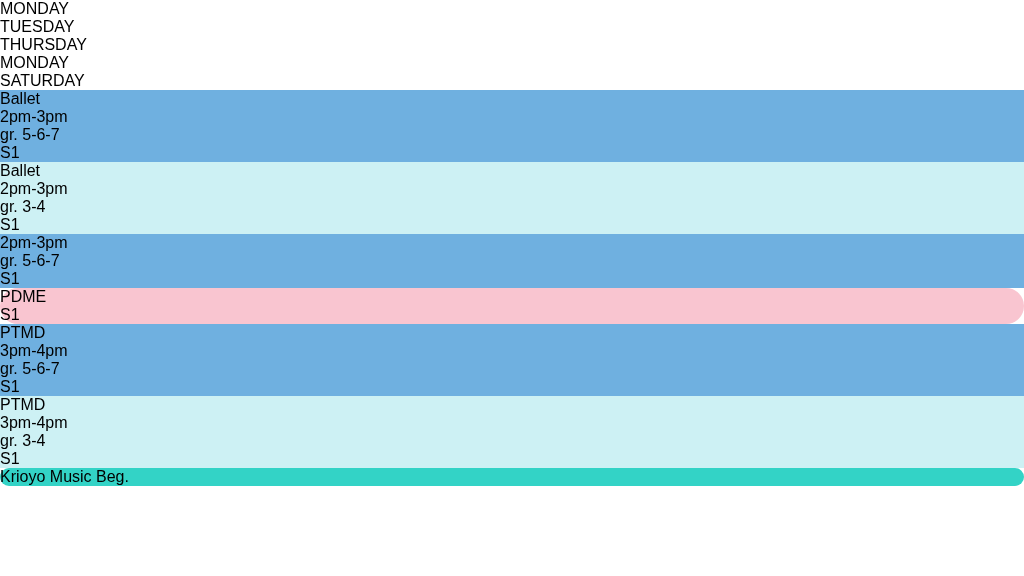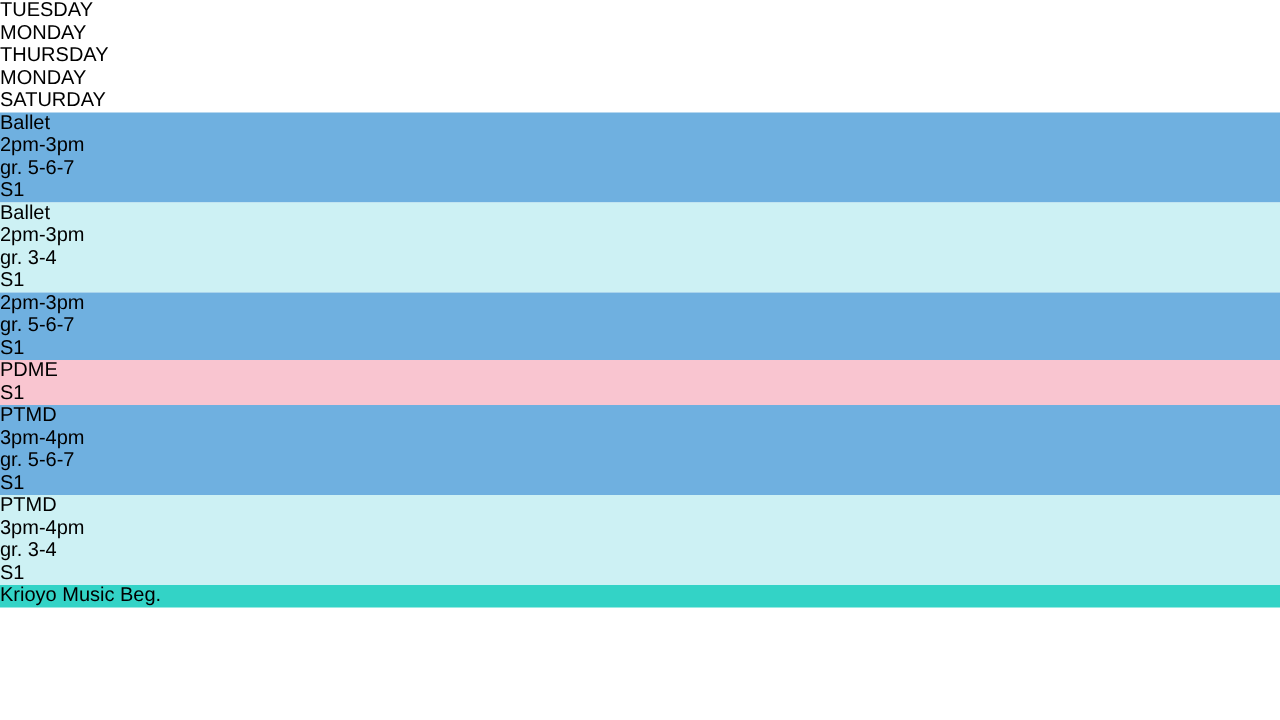--- a/index.html
+++ b/index.html
@@ -36,22 +36,22 @@
   .cell.empty { background:#ffffff; }
   .cell-name,.cell-time,.cell-group {
     font-size:10px; font-weight:bold; color:#14334f; line-height:12.5px;
   }
   .cell-studio { font-size:10px; font-weight:bold; color:#2f5d72; opacity:0.8; line-height:12.5px; }
 </style>
 </head>
 <body>
 
 <div class="day-header-row">
+    <div class="day">MONDAY</div>
     <div class="day">TUESDAY</div>
-    <div class="day">MONDAY</div>
     <div class="day">THURSDAY</div>
     <div class="day">MONDAY</div>
     <div class="day">SATURDAY</div>
   </div>
 <div class="schedule-grid">
     <div class="cell filled" style="background: rgb(111, 176, 224);">
       <div class="cell-name">Ballet</div>
       <div class="cell-time">2pm-3pm</div>
       <div class="cell-group">gr. 5-6-7</div>
       <div class="cell-studio">S1</div>
@@ -62,37 +62,37 @@
       <div class="cell-group">gr. 3-4</div>
       <div class="cell-studio">S1</div>
     </div>
     <div class="cell empty"></div>
     <div class="cell filled" style="background: rgb(111, 176, 224);">
       <div class="cell-time">2pm-3pm</div>
       <div class="cell-group">gr. 5-6-7</div>
       <div class="cell-studio">S1</div>
     </div>
     <div class="cell empty"></div>
-    <div class="cell filled" style="background: rgb(249, 197, 208);">
+    <div class="cell filled" style="background: rgb(249, 197, 208); border-radius: 18px;">
       <div class="cell-name">PDME</div>
       <div class="cell-studio">S1</div>
     </div>
     <div class="cell filled" style="background: rgb(111, 176, 224);">
       <div class="cell-name">PTMD</div>
       <div class="cell-time">3pm-4pm</div>
       <div class="cell-group">gr. 5-6-7</div>
       <div class="cell-studio">S1</div>
     </div>
     <div class="cell filled" style="background: rgb(205, 241, 244);">
       <div class="cell-name">PTMD</div>
       <div class="cell-time">3pm-4pm</div>
       <div class="cell-group">gr. 3-4</div>
       <div class="cell-studio">S1</div>
     </div>
-    <div class="cell filled" style="background: rgb(51, 211, 198);">
+    <div class="cell filled" style="background: rgb(51, 211, 198); border-radius: 15px;">
       <div class="cell-name">Krioyo Music Beg.</div>
     </div>
     <div class="cell empty"></div>
     <div class="cell empty"></div>
     <div class="cell empty"></div>
     <div class="cell empty"></div>
     <div class="cell empty"></div>
     <div class="cell empty"></div>
     <div class="cell empty"></div>
     <div class="cell empty"></div>

